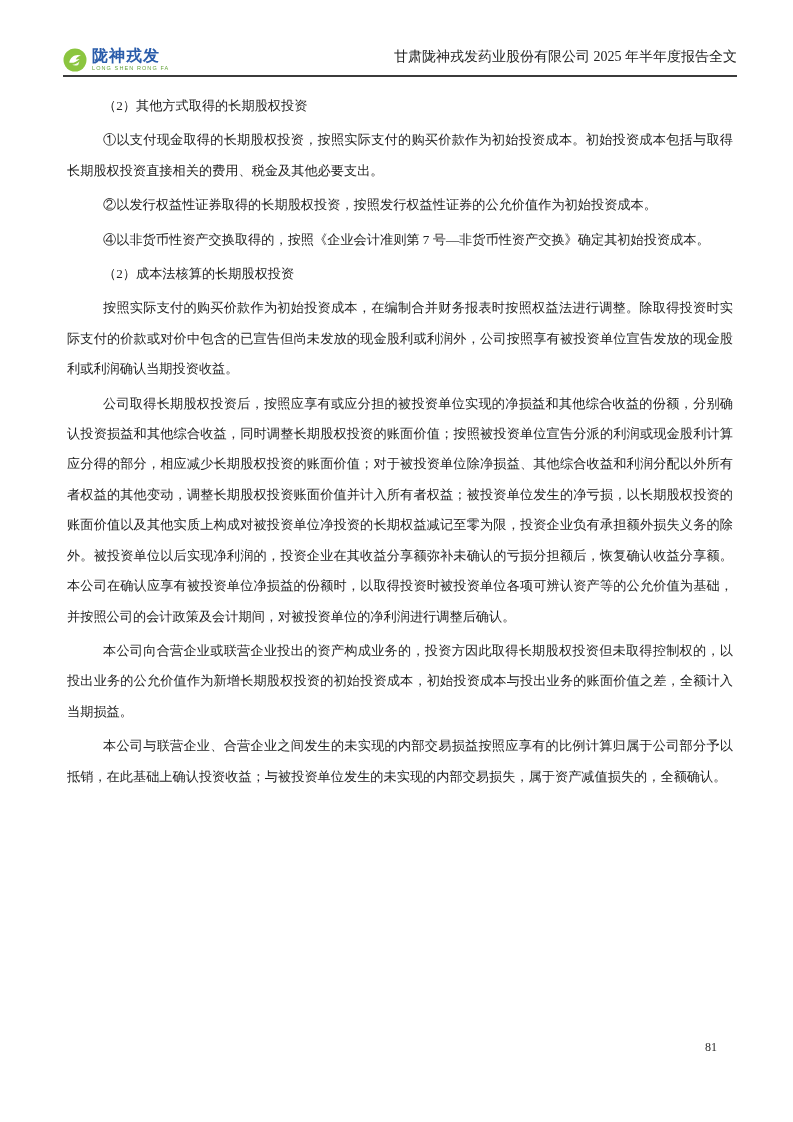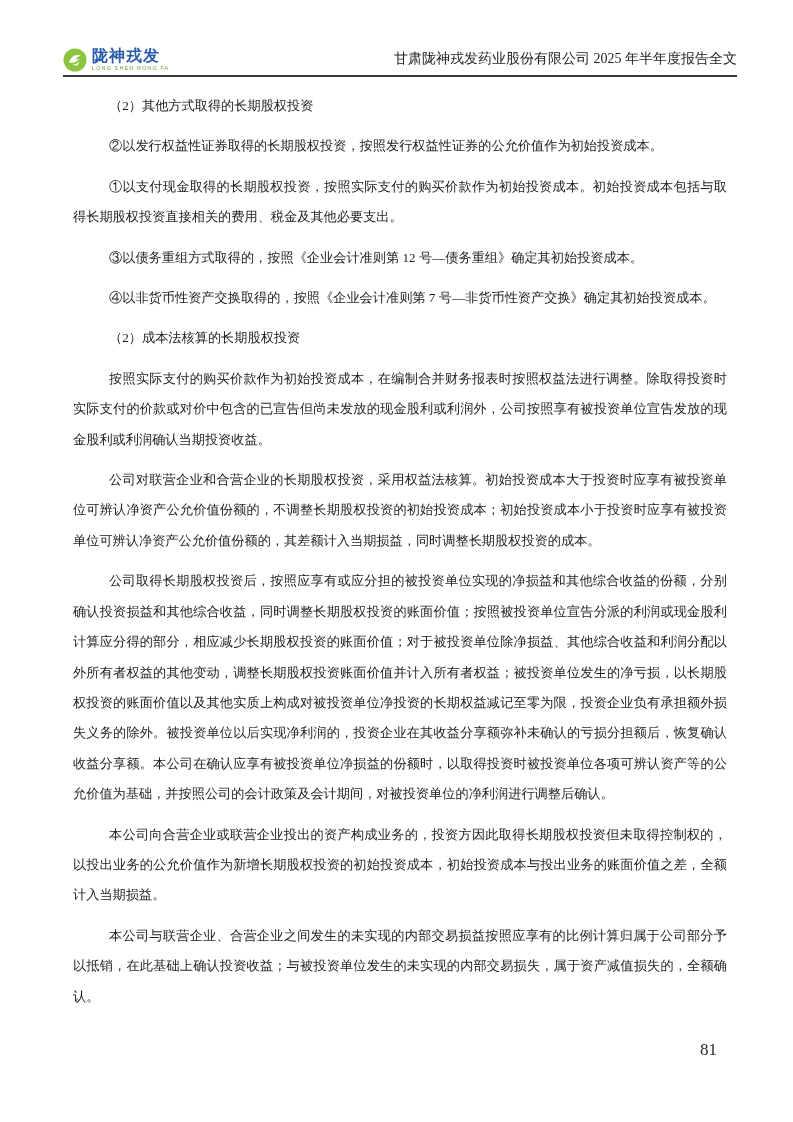--- a/index.html
+++ b/index.html
@@ -14,21 +14,21 @@
   }
   .page {
     position: absolute;
     left: 63px;
     right: 56px;
     top: 0;
   }
   .header {
     display: flex;
     justify-content: space-between;
-    align-items: center;
+    align-items: flex-start;
     padding-top: 48px;
     border-bottom: 2px solid #3b3b3b;
     padding-bottom: 3px;
   }
   .logo {
     display: flex;
     align-items: center;
     gap: 5px;
   }
   .logo-mark { width: 24px; height: 24px; display: block; }
@@ -51,33 +51,33 @@
     font-size: 14px;
     color: #222222;
     padding-bottom: 2px;
     white-space: nowrap;
     margin-left: 28px;
   }
   .content {
     margin-top: 14px;
   }
   .para {
-    margin: 10px;
+    margin: 4px;
     font-size: 13.2px;
     line-height: 30.4px;
     text-align: justify;
     text-indent: 36px;
     color: #1d1d1d;
     word-break: break-all;
   }
   .page-number {
     position: absolute;
     top: 1040px;
     right: 76px;
-    font-size: 17px;
+    font-size: 12px;
     color: #2a2a2a;
   }
 </style>
 </head>
 <body>
 
 <div class="page">
 
   <div class="header">
     <div class="logo">
@@ -91,27 +91,25 @@
       <span class="logo-text-col">
         <span class="logo-cn">陇神戎发</span>
         <span class="logo-en">LONG SHEN RONG FA</span>
       </span>
     </div>
     <div class="header-title">甘肃陇神戎发药业股份有限公司 2025 年半年度报告全文</div>
   </div>
 
   <div class="content">
       <p class="para">（2）其他方式取得的长期股权投资</p>
+      <p class="para">①以支付现金取得的长期股权投资，按照实际支付的购买价款作为初始投资成本。初始投资成本包括与取得长期股权投资直接相关的费用、税金及其他必要支出。</p>
       <p class="para">②以发行权益性证券取得的长期股权投资，按照发行权益性证券的公允价值作为初始投资成本。</p>
-      <p class="para">①以支付现金取得的长期股权投资，按照实际支付的购买价款作为初始投资成本。初始投资成本包括与取得长期股权投资直接相关的费用、税金及其他必要支出。</p>
-      <p class="para">③以债务重组方式取得的，按照《企业会计准则第 12 号—债务重组》确定其初始投资成本。</p>
       <p class="para">④以非货币性资产交换取得的，按照《企业会计准则第 7 号—非货币性资产交换》确定其初始投资成本。</p>
       <p class="para">（2）成本法核算的长期股权投资</p>
       <p class="para">按照实际支付的购买价款作为初始投资成本，在编制合并财务报表时按照权益法进行调整。除取得投资时实际支付的价款或对价中包含的已宣告但尚未发放的现金股利或利润外，公司按照享有被投资单位宣告发放的现金股利或利润确认当期投资收益。</p>
-      <p class="para">公司对联营企业和合营企业的长期股权投资，采用权益法核算。初始投资成本大于投资时应享有被投资单位可辨认净资产公允价值份额的，不调整长期股权投资的初始投资成本；初始投资成本小于投资时应享有被投资单位可辨认净资产公允价值份额的，其差额计入当期损益，同时调整长期股权投资的成本。</p>
       <p class="para">公司取得长期股权投资后，按照应享有或应分担的被投资单位实现的净损益和其他综合收益的份额，分别确认投资损益和其他综合收益，同时调整长期股权投资的账面价值；按照被投资单位宣告分派的利润或现金股利计算应分得的部分，相应减少长期股权投资的账面价值；对于被投资单位除净损益、其他综合收益和利润分配以外所有者权益的其他变动，调整长期股权投资账面价值并计入所有者权益；被投资单位发生的净亏损，以长期股权投资的账面价值以及其他实质上构成对被投资单位净投资的长期权益减记至零为限，投资企业负有承担额外损失义务的除外。被投资单位以后实现净利润的，投资企业在其收益分享额弥补未确认的亏损分担额后，恢复确认收益分享额。本公司在确认应享有被投资单位净损益的份额时，以取得投资时被投资单位各项可辨认资产等的公允价值为基础，并按照公司的会计政策及会计期间，对被投资单位的净利润进行调整后确认。</p>
       <p class="para">本公司向合营企业或联营企业投出的资产构成业务的，投资方因此取得长期股权投资但未取得控制权的，以投出业务的公允价值作为新增长期股权投资的初始投资成本，初始投资成本与投出业务的账面价值之差，全额计入当期损益。</p>
       <p class="para">本公司与联营企业、合营企业之间发生的未实现的内部交易损益按照应享有的比例计算归属于公司部分予以抵销，在此基础上确认投资收益；与被投资单位发生的未实现的内部交易损失，属于资产减值损失的，全额确认。</p>
     </div>
 
 </div>
 
 <div class="page-number">81</div>
 
 </body></html>

